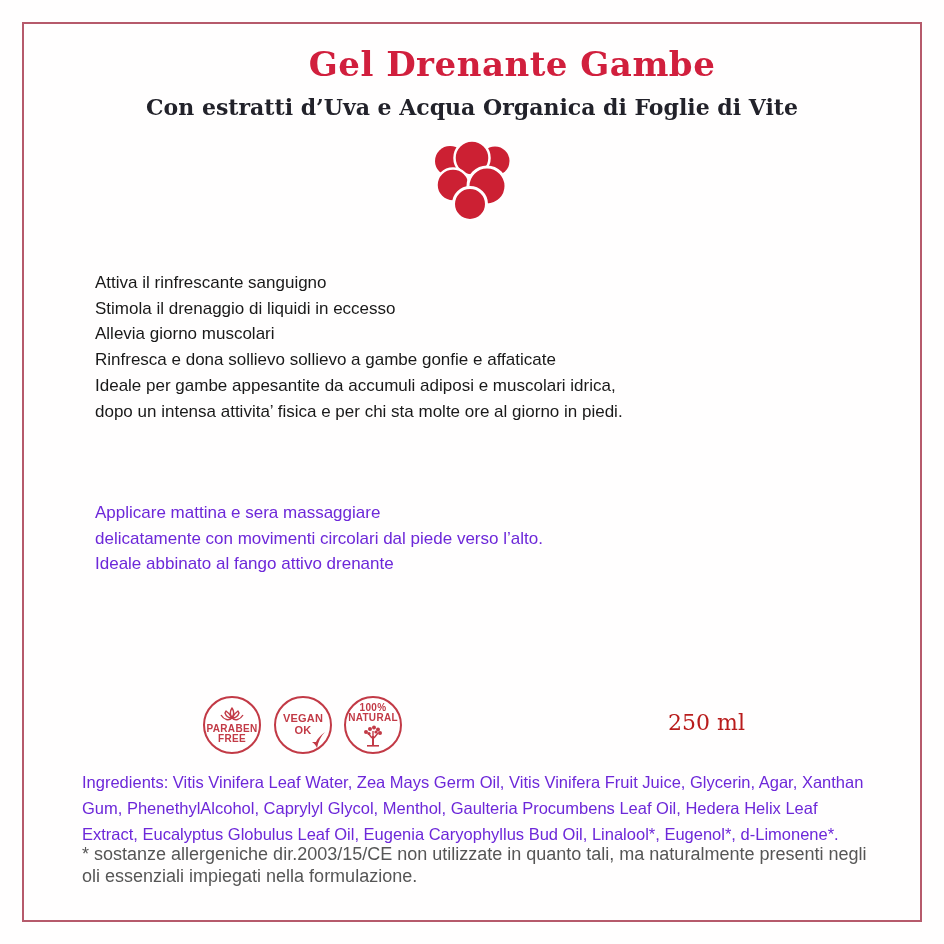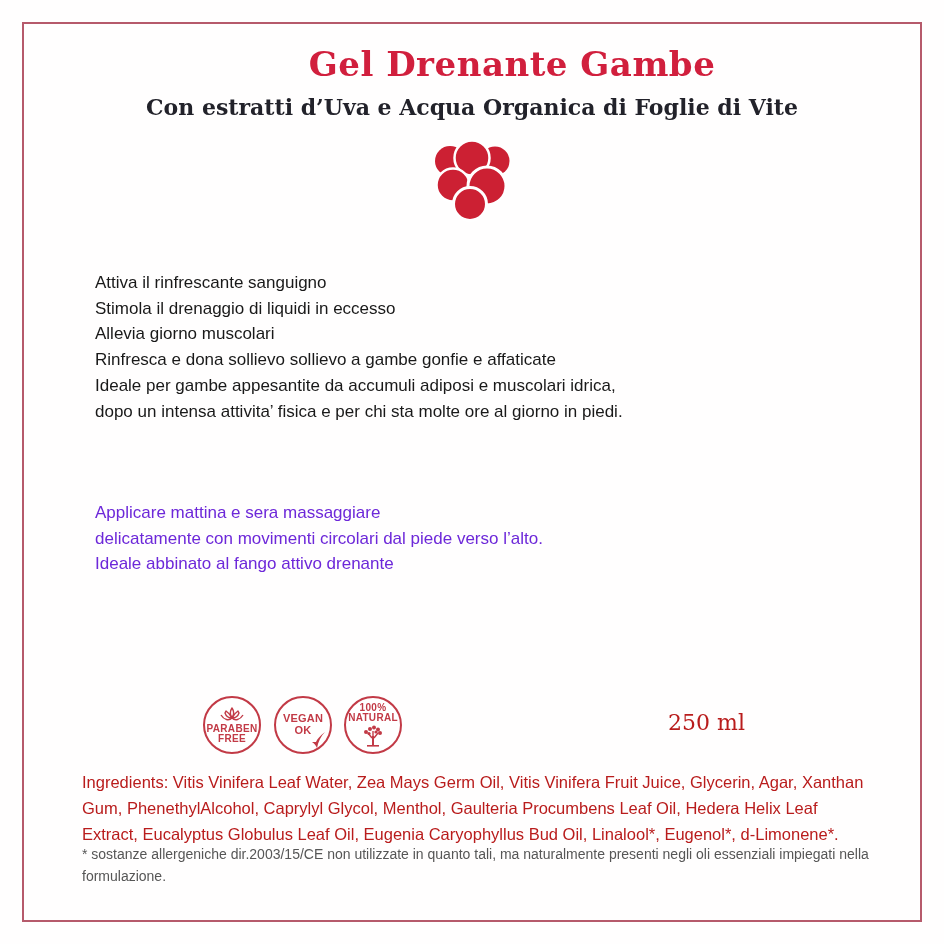--- a/index.html
+++ b/index.html
@@ -25,23 +25,23 @@
          display:flex;flex-direction:column;align-items:center;justify-content:center;
          text-align:center;background:#fff;}
   .badge .bl{font-weight:700;line-height:1.05;}
   .badge1{left:203px;} .badge2{left:274px;} .badge3{left:344px;}
   .badge1 .bl{font-size:10px;letter-spacing:0.3px;}
   .badge2 .bl{font-size:11px;letter-spacing:0.2px;}
   .badge3 .bl{font-size:10px;letter-spacing:0.3px;}
   .volume{position:absolute;left:560px;top:710px;width:185px;text-align:right;
           font-family:"DejaVu Serif",serif;font-size:22px;color:#b91c1c;}
   .ingredients{position:absolute;left:82px;top:769px;width:794px;
-               font-size:16.5px;line-height:26px;color:#b91c1c;}
+               font-size:16.5px;line-height:26px;color:#6d28d9;}
   .footnote{position:absolute;left:82px;top:843px;width:800px;
-            font-size:14px;line-height:22px;color:#565656;}
+            font-size:18px;line-height:22px;color:#565656;}
 </style>
 </head>
 <body>
 
 <div class="page">
   <div class="frame"></div>
 
   <div class="title">Gel Drenante Gambe</div>
   <div class="subtitle">Con estratti d’Uva e Acqua Organica di Foglie di Vite</div>
 

